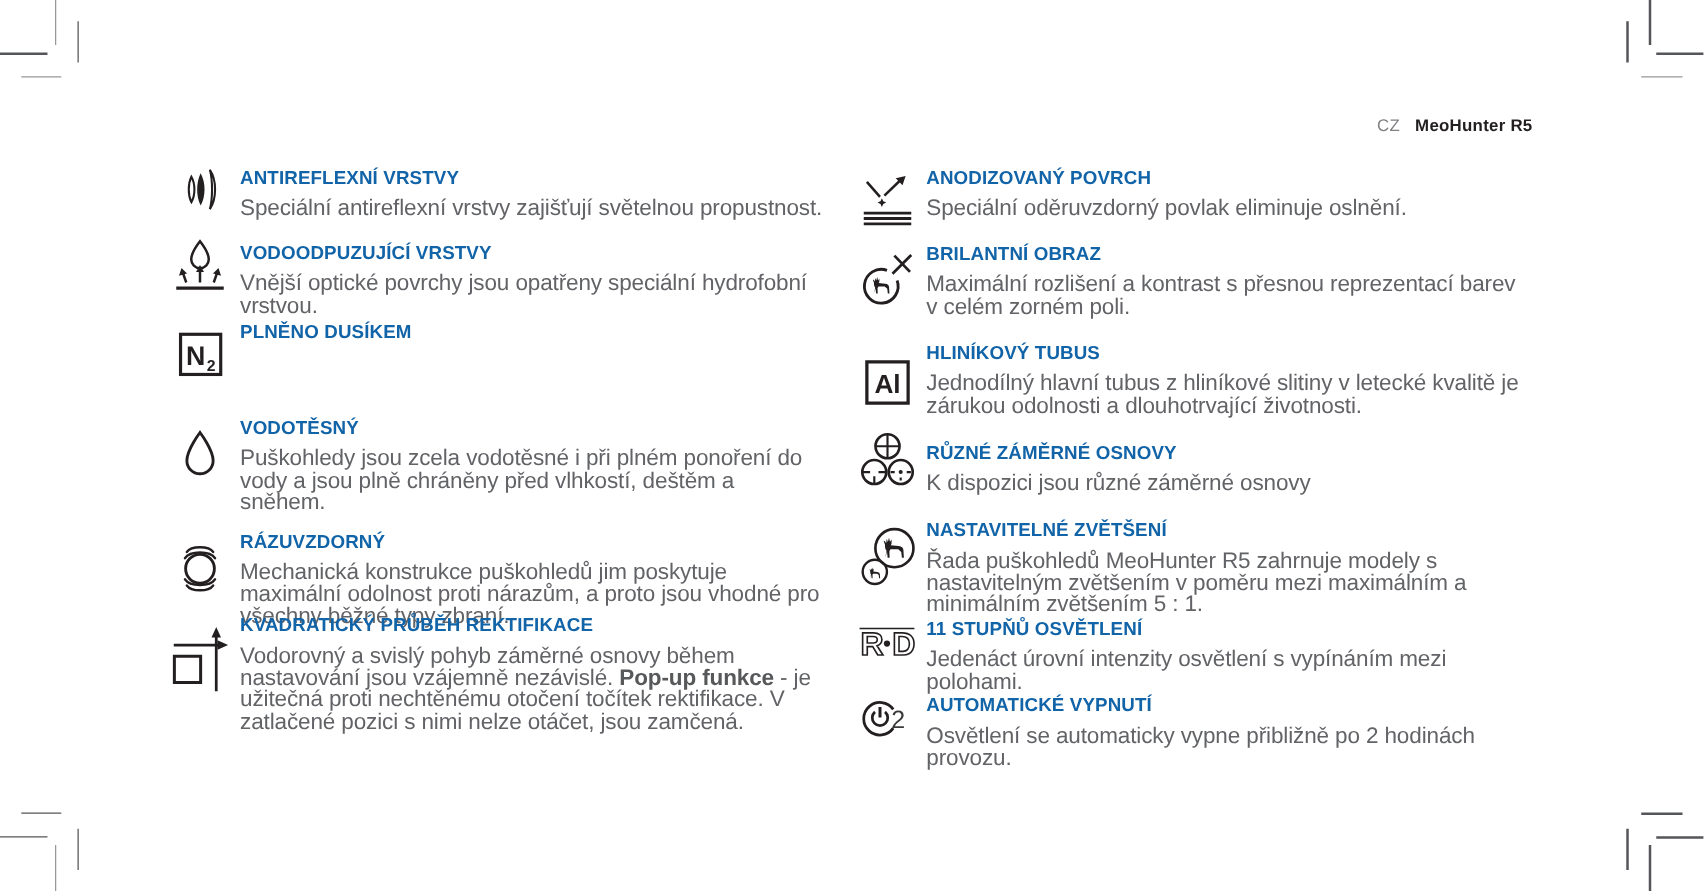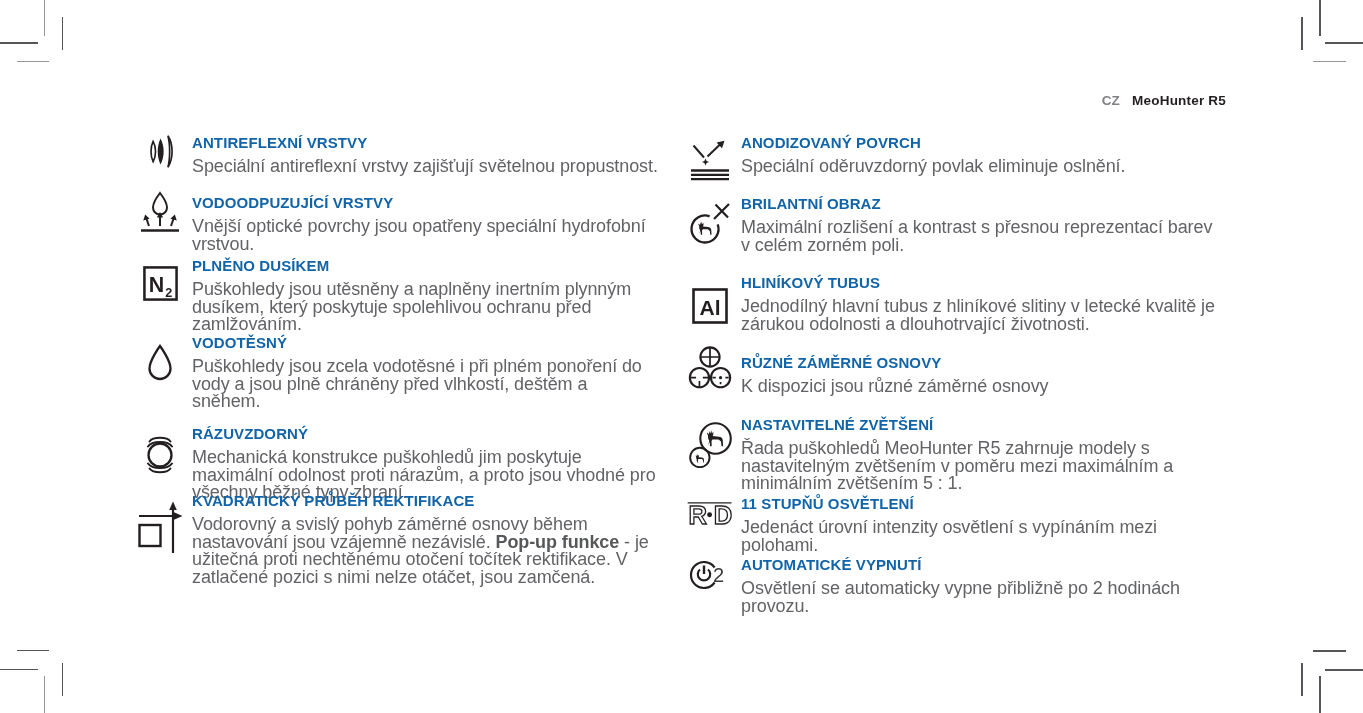--- a/index.html
+++ b/index.html
@@ -6,21 +6,21 @@
   .page {
     position:relative; width:1363px; height:713px; background:#ffffff;
     font-family:"Liberation Sans", sans-serif; overflow:hidden;
   }
   
   .cm { position:absolute; background:#55565a; }
   .cm.light { background:#97989b; }
 
   
   .brand { position:absolute; top:93px; right:137px; font-size:13.5px; letter-spacing:.2px; white-space:nowrap; }
-  .brand .lang { color:#808184; font-weight:bold; margin-right:12px; }
+  .brand .lang { color:#808184; font-weight:normal; margin-right:12px; }
   .brand .product { color:#231f20; font-weight:bold; }
 
   
   .item { position:absolute; }
   .item.left  { left:136px; width:545px; }
   .item.right { left:686px; width:560px; }
   .icon-box { position:absolute; left:0; width:48px; display:flex; justify-content:center; align-items:flex-start; }
   .item.left  .text { margin-left:56px; width:468px; }
   .item.right .text { margin-left:55px; width:474px; }
   .title {
@@ -98,21 +98,20 @@
   <section class="item left" style="top:257px">
     <div class="icon-box" style="top:8px">
       <svg width="37" height="37" viewBox="0 0 38 38">
         <rect class="ink" stroke-width="2.6" x="2.5" y="2.5" width="33" height="33"></rect>
         <text class="ink-txt" x="7" y="28" font-size="22">N</text>
         <text class="ink-txt" x="24" y="33" font-size="13">2</text>
       </svg>
     </div>
     <div class="text">
       <h3 class="title">PLNĚNO DUSÍKEM</h3>
-      <p class="body">Puškohledy jsou utěsněny a naplněny inertním plynným dusíkem, který poskytuje spolehlivou ochranu před zamlžováním.</p>
     </div>
   </section>
 
   <section class="item left" style="top:334px">
     <div class="icon-box" style="top:10px">
       <svg width="42" height="44" viewBox="0 0 42 44">
         <path class="ink" stroke-width="2.3" d="M21 2 C21 2 10.5 16 10.5 24.5 A10.5 10.5 0 0 0 31.5 24.5 C31.5 16 21 2 21 2 Z"></path>
       </svg>
     </div>
     <div class="text">

